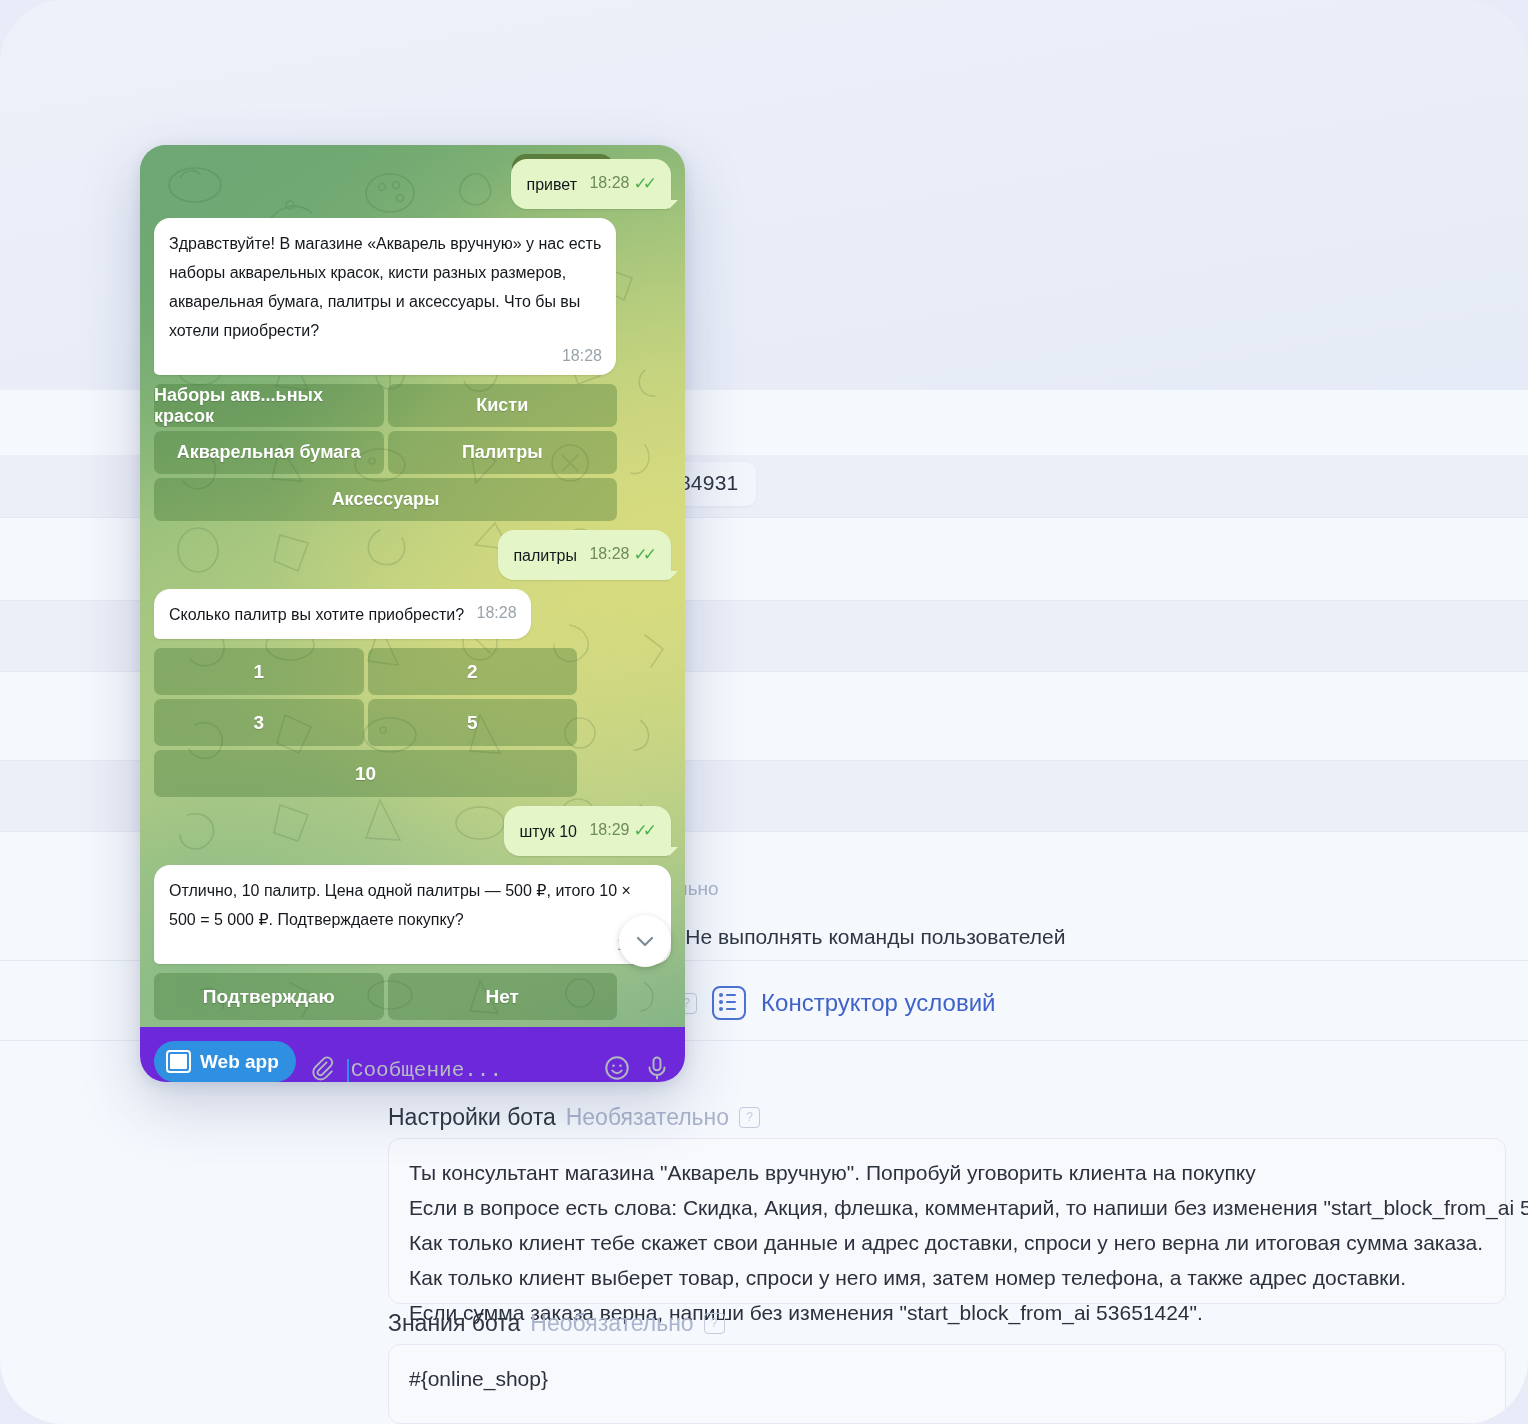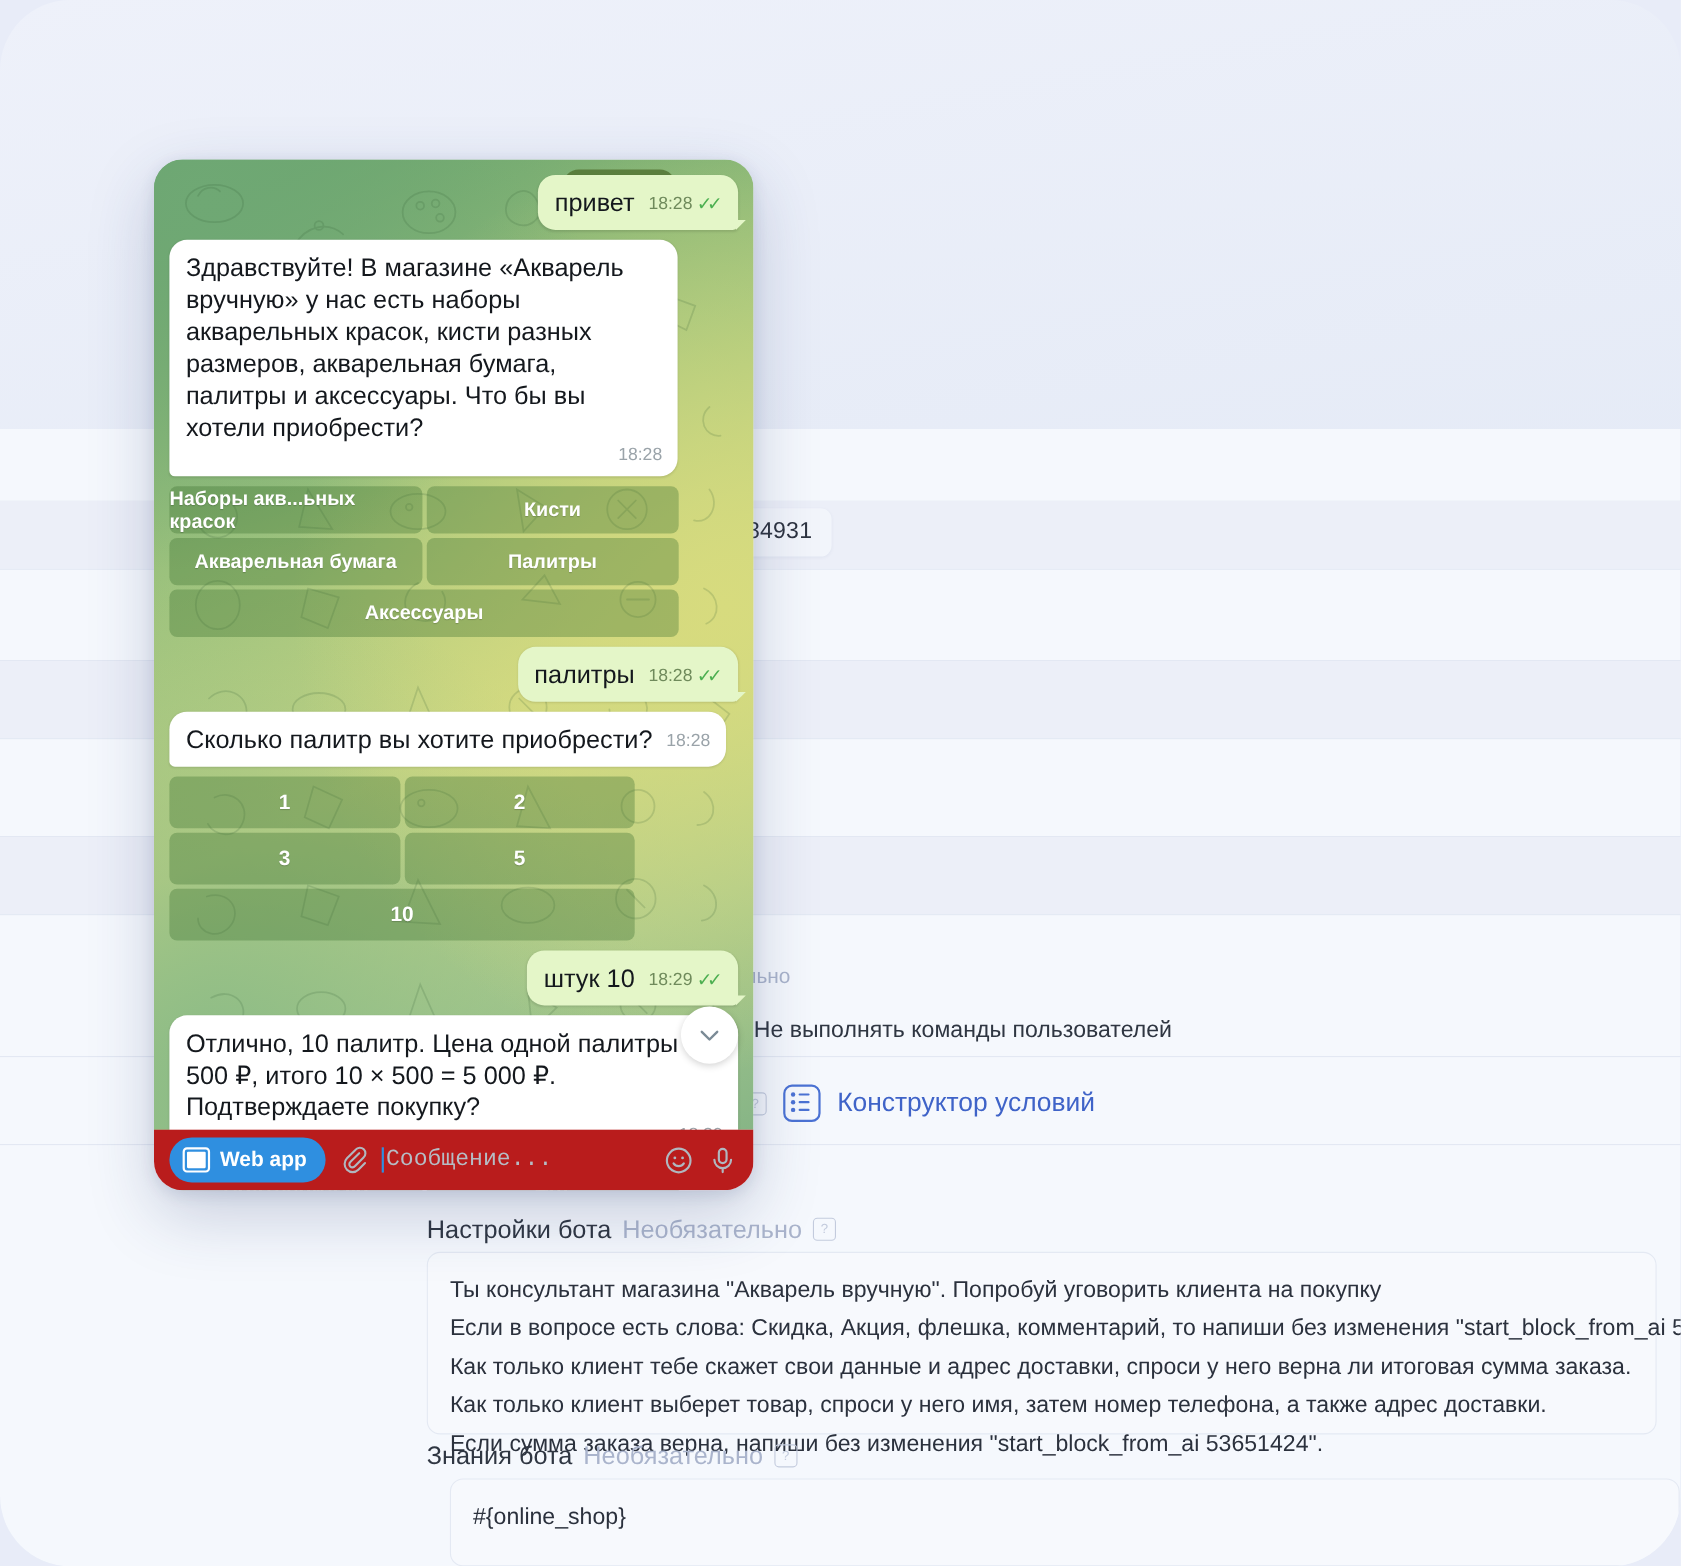--- a/index.html
+++ b/index.html
@@ -108,21 +108,21 @@
     position:relative;border-radius:16px;
     padding:11px 14px 10px 15px;box-sizing:border-box;
     box-shadow:0 1px 2px rgba(0,0,0,.10);
   }
   .bub.out{background:#e4f6c8;border-bottom-right-radius:5px;}
   .bub.in{background:#fff;border-bottom-left-radius:5px;}
   .bub.out:after{
     content:"";position:absolute;right:-7px;bottom:0;
     width:0;height:0;border-left:9px solid #e4f6c8;border-bottom:9px solid transparent;
   }
-  .bub .txt{font-size:23px;color:#14181d;line-height:29px;}
+  .bub .txt{font-size:16px;color:#14181d;line-height:29px;}
   .meta{
     display:inline-flex;align-items:center;gap:4px;
     font-size:16px;color:#9aa3a9;margin-left:8px;vertical-align:2px;
   }
   .meta.outm{color:#6f8a5b;}
   .ticks{color:#4caf50;font-size:17px;letter-spacing:-5px;padding-right:5px;}
   .meta-br{display:block;text-align:right;font-size:16px;color:#9aa3a9;margin-top:2px;}
 
   
   .kb{display:flex;flex-wrap:wrap;gap:4px;margin:0 0 9px 0;}
@@ -142,21 +142,21 @@
     position:absolute;right:14px;bottom:60px;
     width:52px;height:52px;border-radius:50%;background:#fff;
     box-shadow:0 2px 7px rgba(0,0,0,.17);
     display:flex;align-items:center;justify-content:center;
   }
   .fab svg{display:block;}
 
   
   #inputbar{
     position:absolute;left:0;bottom:0;width:545px;height:55px;
-    background:#b91c1c;display:flex;align-items:center;padding:0 14px;box-sizing:border-box;gap:12px;
+    background:#6d28d9;display:flex;align-items:flex-end;padding:0 14px;box-sizing:border-box;gap:12px;
   }
   .webapp{
     display:flex;align-items:center;gap:9px;
     background:#2f8fe0;border-radius:22px;padding:9px 17px 9px 12px;
     color:#fff;font-size:19px;font-weight:bold;
   }
   .webapp .sq{
     width:21px;height:19px;border:2.4px solid #fff;border-radius:4px;
     position:relative;flex:none;
   }
@@ -216,21 +216,21 @@
     <div class="line">Как только клиент тебе скажет свои данные и адрес доставки, спроси у него верна ли итоговая сумма заказа.</div>
     <div class="line">Как только клиент выберет товар, спроси у него имя, затем номер телефона, а также адрес доставки.</div>
     <div class="line">Если сумма заказа верна, напиши без изменения "start_block_from_ai 53651424".</div>
   </div>
 
   <div class="field-label" style="left:388px;top:1310px;">
     <span>Знания бота</span>
     <span class="opt">Необязательно</span>
     <span class="qmark">?</span>
   </div>
-  <div class="field-box" style="left:409px;top:1344px;width:1118px;height:80px;padding:16px 20px;box-sizing:border-box;">
+  <div class="field-box" style="left:388px;top:1344px;width:1118px;height:80px;padding:16px 20px;box-sizing:border-box;">
     <div class="line">#{online_shop}</div>
   </div>
 </div>
 
 <div id="phone">
   <div id="chat">
 
     <svg id="doodles" viewBox="0 0 545 882" preserveAspectRatio="none" xmlns="http://www.w3.org/2000/svg">
       <g fill="none" stroke="#2f5a33" stroke-width="1.6" stroke-linecap="round">
         <g>

